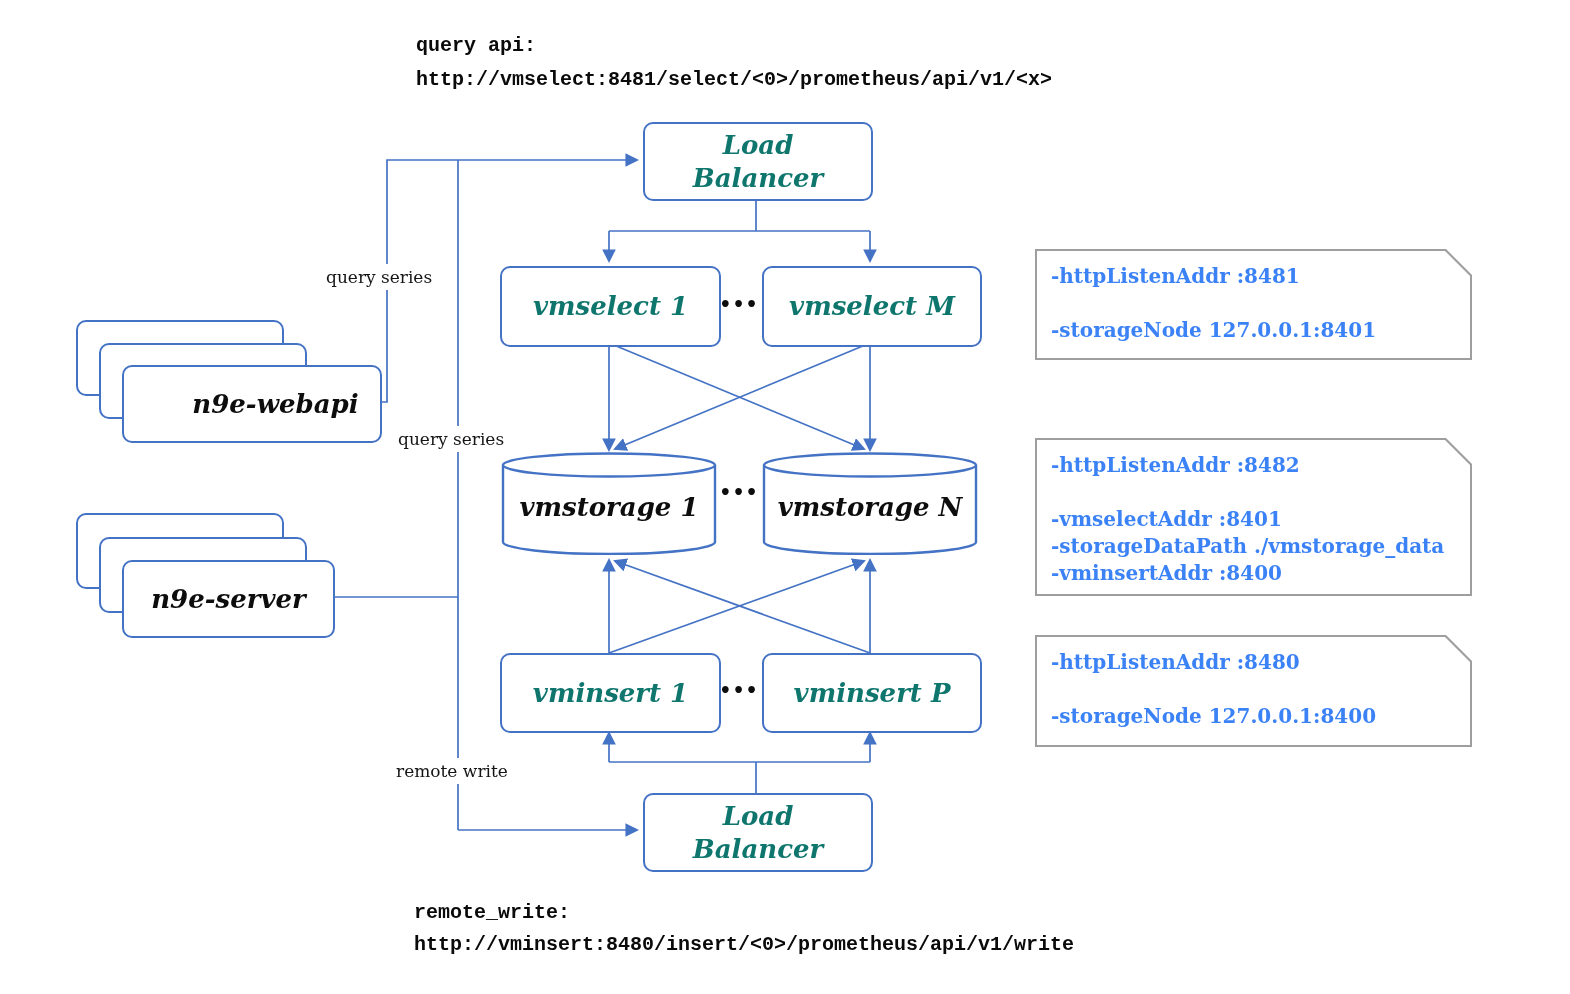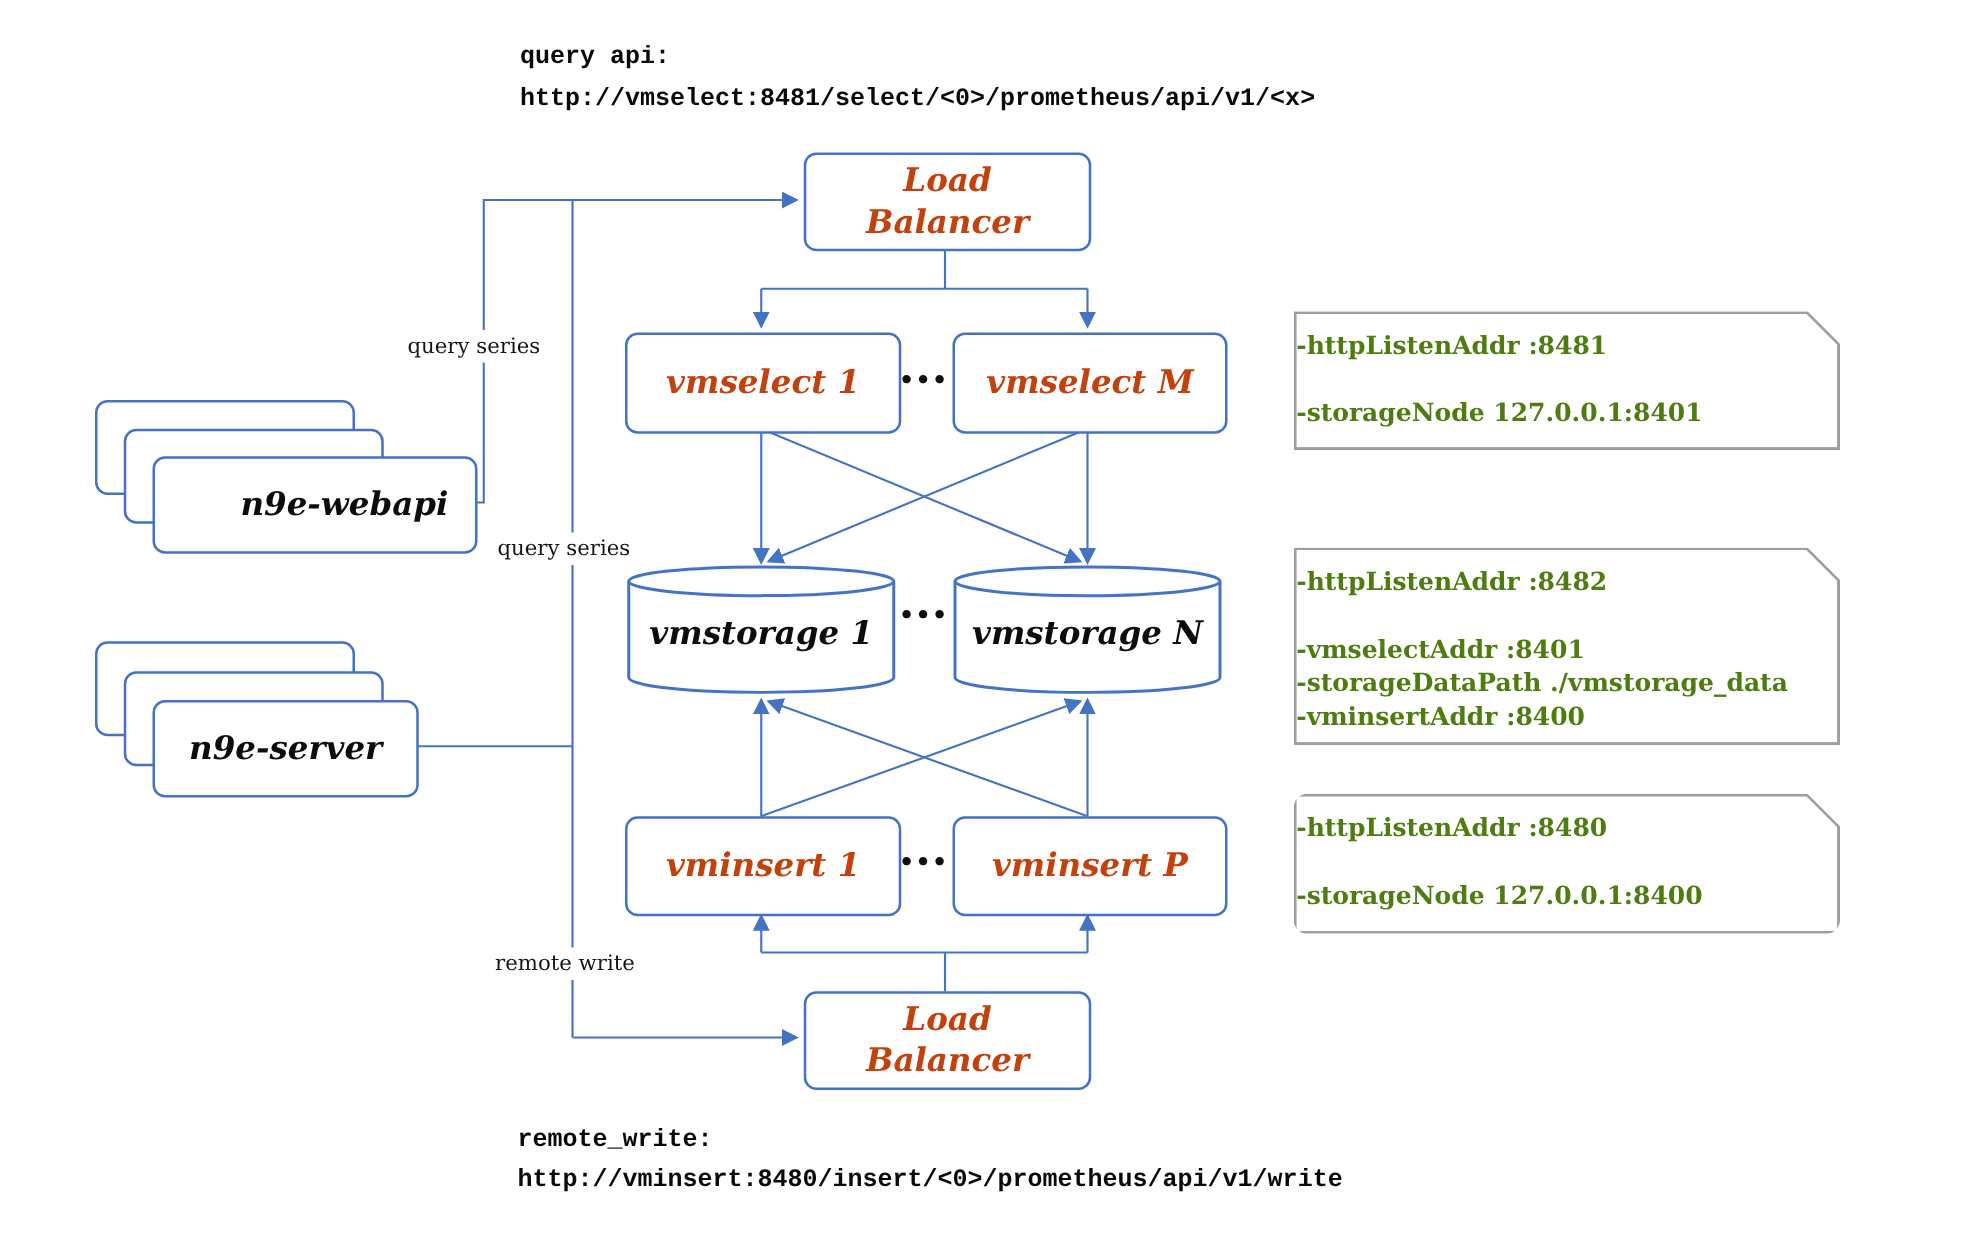--- a/index.html
+++ b/index.html
@@ -8,21 +8,21 @@
     font-family:"DejaVu Serif", serif; color:#111; overflow:hidden;
   }
   svg.connectors { position:absolute; left:0; top:0; z-index:1; }
 
   
   .node {
     position:absolute; z-index:3; background:#fff;
     border:2.4px solid #4472C4; border-radius:10px;
     display:flex; flex-direction:column; align-items:center; justify-content:center;
     text-align:center; font-weight:bold; font-style:italic;
-    font-size:26px; line-height:33px; color:#c2410c;
+    font-size:26px; line-height:33px; color:#0f766e;
   }
   .stackbox {
     position:absolute; z-index:3; background:#fff;
     border:2.4px solid #4472C4; border-radius:10px;
   }
   .stackbox.front {
     display:flex; align-items:center; justify-content:center;
     font-weight:bold; font-style:italic; font-size:26px; color:#0d0d0d;
   }
 
@@ -54,22 +54,22 @@
   }
 
   
   .callout {
     position:absolute; z-index:3; background:#9E9E9E;
     clip-path: polygon(0 0, calc(100% - 26px) 0, 100% 26px, 100% 100%, 0 100%);
   }
   .callout .inner {
     position:absolute; left:2px; top:2px; right:2px; bottom:2px; background:#fff;
     clip-path: polygon(0 0, calc(100% - 25px) 0, 100% 25px, 100% 100%, 0 100%);
-    box-sizing:border-box; padding:12px 8px 0 0;
-    font-weight:bold; font-size:20px; line-height:27px; color:#4d7c0f;
+    box-sizing:border-box; padding:12px 8px 0 14px;
+    font-weight:bold; font-size:20px; line-height:27px; color:#3b82f6;
   }
   .callout .line { min-height:27px; white-space:nowrap; }
 </style>
 </head>
 <body>
 
 <div class="canvas">
 
   <svg class="connectors" width="1570" height="994" viewBox="0 0 1570 994">
     <defs>
@@ -172,21 +172,21 @@
   <div class="callout" style="left:1035px; top:438px; width:437px; height:158px;">
     <div class="inner">
       <div class="line">-httpListenAddr :8482</div>
       <div class="line"></div>
       <div class="line">-vmselectAddr :8401</div>
       <div class="line">-storageDataPath ./vmstorage_data</div>
       <div class="line">-vminsertAddr :8400</div>
     </div>
   </div>
 
-  <div class="callout" style="left:1035px; top:635px; width:437px; height:112px;border-radius:11px;">
+  <div class="callout" style="left:1035px; top:635px; width:437px; height:112px;">
     <div class="inner">
       <div class="line">-httpListenAddr :8480</div>
       <div class="line"></div>
       <div class="line">-storageNode 127.0.0.1:8400</div>
     </div>
   </div>
 
 </div>
 
 </body></html>

